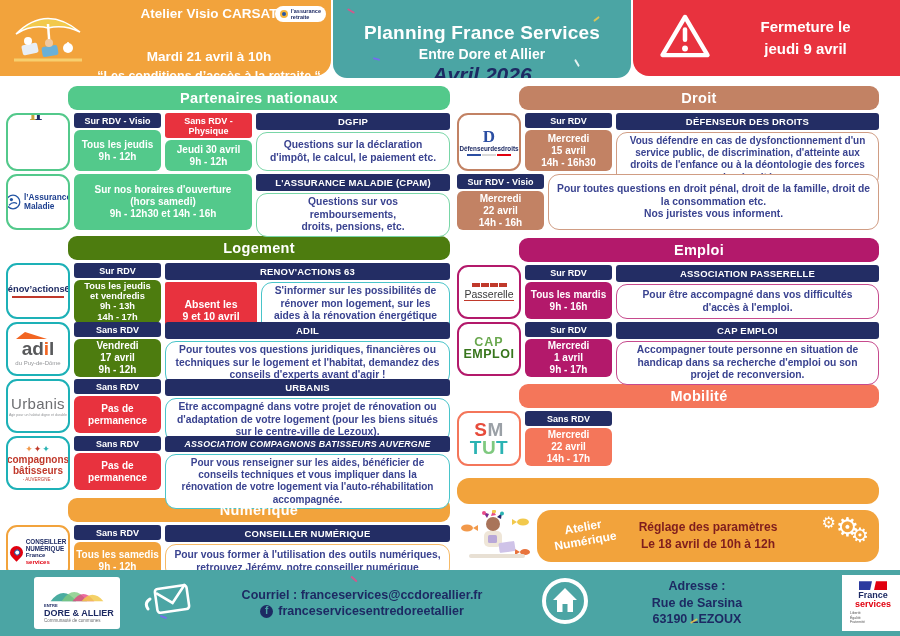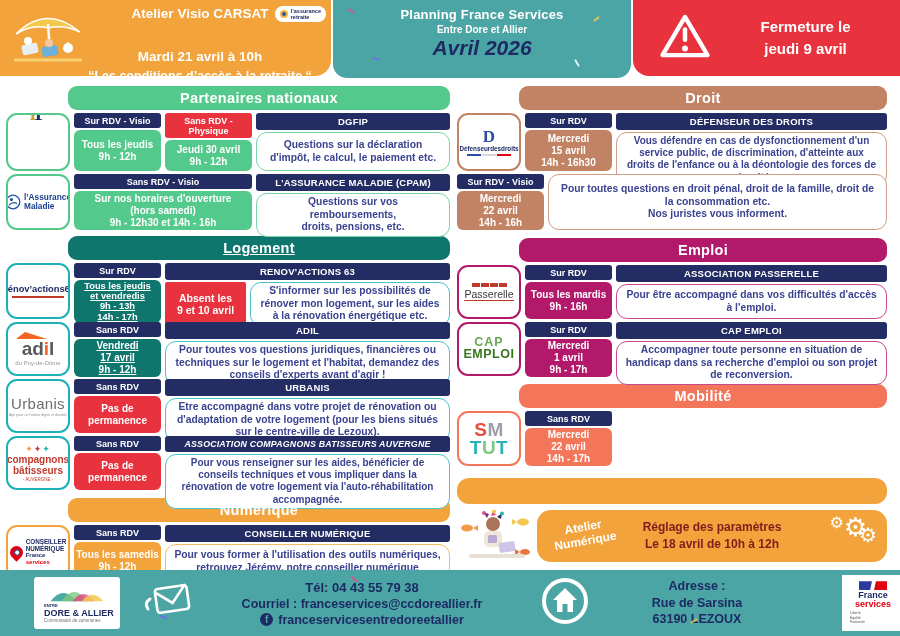--- a/index.html
+++ b/index.html
@@ -4,48 +4,48 @@
 <style>
   * { margin:0; padding:0; box-sizing:border-box; }
   html,body { width:900px; height:636px; }
   body { font-family:"Liberation Sans", sans-serif; background:#fff; overflow:hidden; }
   .page { position:relative; width:900px; height:636px; background:#fff; }
 
   
   .topbar { position:absolute; top:0; left:0; width:900px; height:78px; }
   .carsat-box { position:absolute; left:0; top:0; width:331px; height:76px;
     background:#F2A33C; border-radius:0 0 16px 0; color:#fff; }
-  .carsat-text { position:absolute; left:84px; top:6px; width:232px; text-align:center; }
+  .carsat-text { position:absolute; left:93px; top:6px; width:232px; text-align:center; }
   .carsat-text .l1 { font-size:13.5px; font-weight:bold; margin-bottom:4px; }
   .carsat-text .l2 { font-size:13.5px; font-weight:bold; margin-bottom:5px;margin-top:28px; }
   .carsat-text .l3 { font-size:12.5px; font-weight:bold; }
   .ar-logo { position:absolute; right:5px; top:6px; background:#fff; border-radius:8px;
     padding:2px 5px; display:flex; align-items:center; gap:3px; }
   .ar-dot { width:8px; height:8px; border-radius:50%; background:#2456a4; border:2px solid #f4b63f; }
   .ar-txt { font-size:5.5px; font-weight:bold; color:#1d2a63; line-height:1.1; white-space:pre-line; }
   .beach { position:absolute; left:4px; top:8px; }
 
   .title-box { position:absolute; left:333px; top:0; width:298px; height:78px;
     background:#4BA5A4; border-radius:0 0 14px 14px; text-align:center; color:#fff; overflow:hidden; }
-  .title-box .t1 { font-size:13px; font-weight:bold; margin-top:7px; letter-spacing:.2px; }
-  .title-box .t2 { font-size:10px; font-weight:bold; margin-top:2px; }
+  .title-box .t1 { font-size:19px; font-weight:bold; margin-top:22px; letter-spacing:.2px; }
+  .title-box .t2 { font-size:14px; font-weight:bold; margin-top:2px; }
   .title-box .month { font-size:21px; font-weight:bold; font-style:italic; color:#1d2a63; margin-top:1px; }
 
   .closure-box { position:absolute; left:633px; top:0; width:267px; height:76px;
     background:#E8323E; border-radius:0 0 0 16px; color:#fff; display:flex; align-items:center; }
   .closure-text { text-align:center; flex:1; font-size:15px; font-weight:bold; line-height:1.5; }
   .warn-wrap { margin-left:26px; }
 
   
   .confetti { position:absolute; border-radius:1px; opacity:.85; }
 
   
   .main { position:absolute; top:82px; left:0; width:900px; height:488px; display:flex; }
   .col-left  { width:452px; padding-left:6px; padding-right:2px; }
-  .col-right { width:448px; padding-left:5px; padding-right:13px; position:relative; }
+  .col-right { width:448px; padding-left:5px; padding-right:21px; position:relative; }
 
   .sec-head { height:24px; border-radius:9px; color:#fff; font-size:14.5px; font-weight:bold;
     display:flex; align-items:center; justify-content:center; margin-left:62px; letter-spacing:.3px; }
   .mt4{margin-top:4px;} .mt8{margin-top:8px;} .mt6{margin-top:6px;} .mt12{margin-top:12px;}
 
   .row { display:flex; gap:4px; margin-top:3px; }
   .logo-box { width:64px; border-radius:11px; border:2px solid; background:#fff; flex-shrink:0;
     display:flex; flex-direction:column; align-items:center; justify-content:center; overflow:hidden; text-align:center; }
   .mid { width:87px; flex-shrink:0; display:flex; flex-direction:column; }
   .pill { background:#232D64; color:#fff; font-weight:bold; font-size:9px; text-align:center;
@@ -53,26 +53,26 @@
   .pill.red { background:#E8323E; }
   .sched { flex:1; border-radius:6px; color:#fff; font-weight:bold; font-size:10px; text-align:center;
     display:flex; align-items:center; justify-content:center; white-space:pre-line; line-height:1.2; padding:1px 2px; }
   .body-col { flex:1; display:flex; flex-direction:column; min-width:0; }
   .name-bar { background:#232D64; color:#fff; font-weight:bold; font-size:9.5px; text-align:center;
     border-radius:3px; padding:3px 0; margin-bottom:2px; letter-spacing:.2px; flex-shrink:0; }
   .card { flex:1; background:#fff; border:1.6px solid; border-radius:11px; display:flex; align-items:center;
     justify-content:center; text-align:center; font-size:10.3px; font-weight:bold; color:#3A4390;
     padding:2px 8px; line-height:1.22; white-space:pre-line; }
   .subrow { display:flex; gap:4px; flex:1; }
-  .absent { width:81px; flex-shrink:0; background:#E8323E; border-radius:2px; color:#fff; font-weight:bold;
+  .absent { width:92px; flex-shrink:0; background:#E8323E; border-radius:2px; color:#fff; font-weight:bold;
     font-size:10.5px; display:flex; align-items:center; justify-content:center; text-align:center; white-space:pre-line; }
 
   
   .bg-green{background:#53C98B;} .bd-green{border-color:#53C98B;gap:44px;} .cd-green{border-color:#79d6a7;}
-  .bg-teal{background:#0f766e;text-decoration:underline;} .bd-teal{border-color:#1DB1B7;} .cd-teal{border-color:#49c4c9;}
+  .bg-teal{background:#4d7c0f;} .bd-teal{border-color:#1DB1B7;} .cd-teal{border-color:#49c4c9;}
   .bg-orange{background:#F2A33C;} .bd-orange{border-color:#F2A33C;} .cd-orange{border-color:#f6ba67;}
   .bg-tan{background:#C28264;} .bd-tan{border-color:#C28264;} .cd-tan{border-color:#d09d84;}
   .bg-magenta{background:#B3196B;} .bd-magenta{border-color:#B3196B;} .cd-magenta{border-color:#c64a8d;}
   .bg-coral{background:#F4765A;} .bd-coral{border-color:#F4765A;} .cd-coral{border-color:#f79480;}
 
   
   .fp-mono { font-family:"Liberation Serif", serif; font-weight:bold; font-size:19px; line-height:1; }
   .fp-f { color:#c9a23f; } .fp-p { color:#1d2a63; margin-left:-6px; }
   .fp-cap { font-family:"Liberation Serif", serif; font-size:5.2px; color:#1d2a63; letter-spacing:.4px; margin-top:2px; }
   .am-row { display:flex; align-items:center; gap:3px; }
@@ -240,21 +240,20 @@
             <svg width="16" height="16" viewBox="0 0 20 20">
               <circle cx="10" cy="10" r="8.5" fill="none" stroke="#2456a4" stroke-width="1.6"></circle>
               <circle cx="8" cy="7" r="2" fill="#2456a4"></circle>
               <path d="M5 14 Q10 9 15 12" stroke="#2456a4" stroke-width="1.6" fill="none"></path>
             </svg>
             <span class="am-txt">l’Assurance
 Maladie</span>
           </div>
         </div>
         <div class="mid" style="width:178px;">
-          <div class="pill">Sans RDV - Visio</div>
           <div class="sched bg-green">Sur nos horaires d'ouverture
 (hors samedi)
 9h - 12h30  et 14h - 16h</div>
         </div>
         <div class="body-col">
           <div class="name-bar">L'ASSURANCE MALADIE (CPAM)</div>
           <div class="card cd-green">Questions sur vos remboursements,
 droits, pensions, etc.</div>
         </div>
       </div>
@@ -514,21 +513,20 @@
 
     <div class="env-wrap">
       <svg width="52" height="44" viewBox="0 0 52 44">
         <path d="M6 30 Q2 24 8 20" stroke="#fff" stroke-width="3" fill="none" stroke-linecap="round"></path>
         <rect x="14" y="8" width="32" height="24" rx="3" fill="none" stroke="#fff" stroke-width="2.6" transform="rotate(-8 30 20)"></rect>
         <path d="M15 12 L30 24 L45 7" stroke="#fff" stroke-width="2.6" fill="none" transform="rotate(-8 30 20)"></path>
       </svg>
     </div>
 
     <div class="contact">
-      <div class="c1">Tél: 04 43 55 79 38</div>
       <div class="c2">Courriel : franceservices@ccdoreallier.fr</div>
       <div class="c3">
         <span class="fb-circle">f</span>
         <span>franceservicesentredoreetallier</span>
       </div>
     </div>
 
     <div class="house-wrap">
       <svg width="50" height="50" viewBox="0 0 50 50">
         <circle cx="25" cy="25" r="21" fill="none" stroke="#fff" stroke-width="4"></circle>

